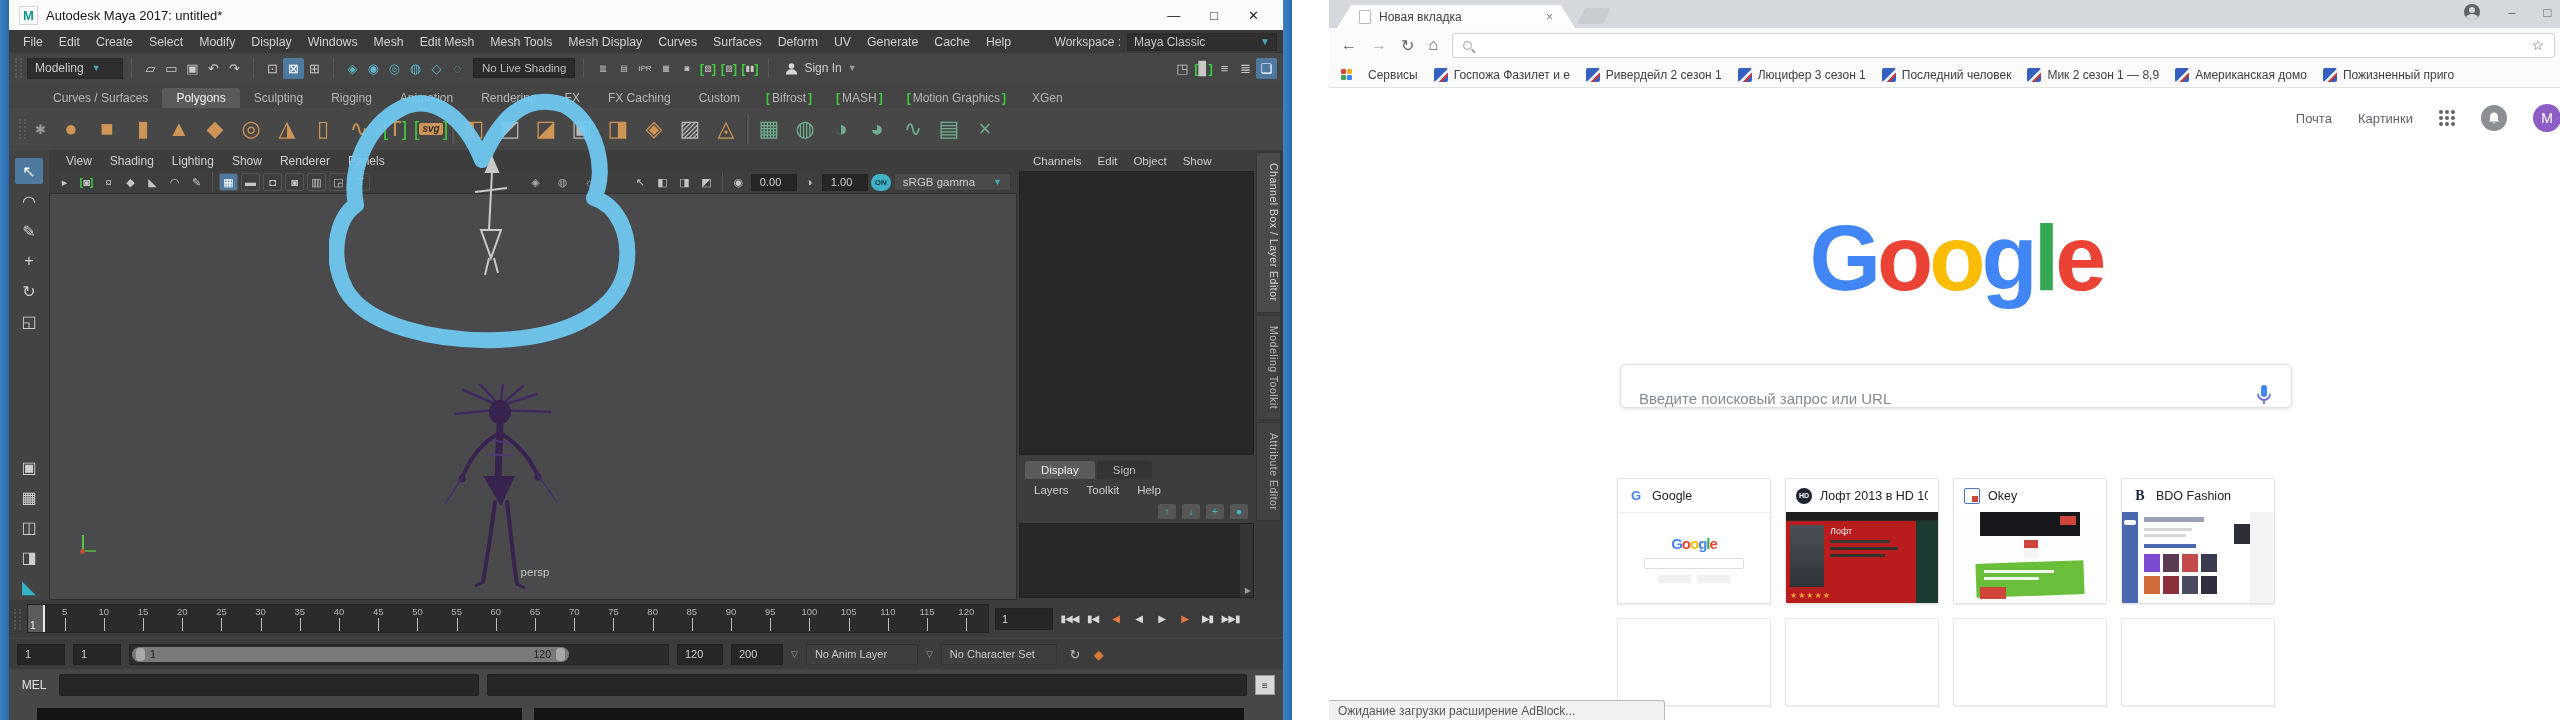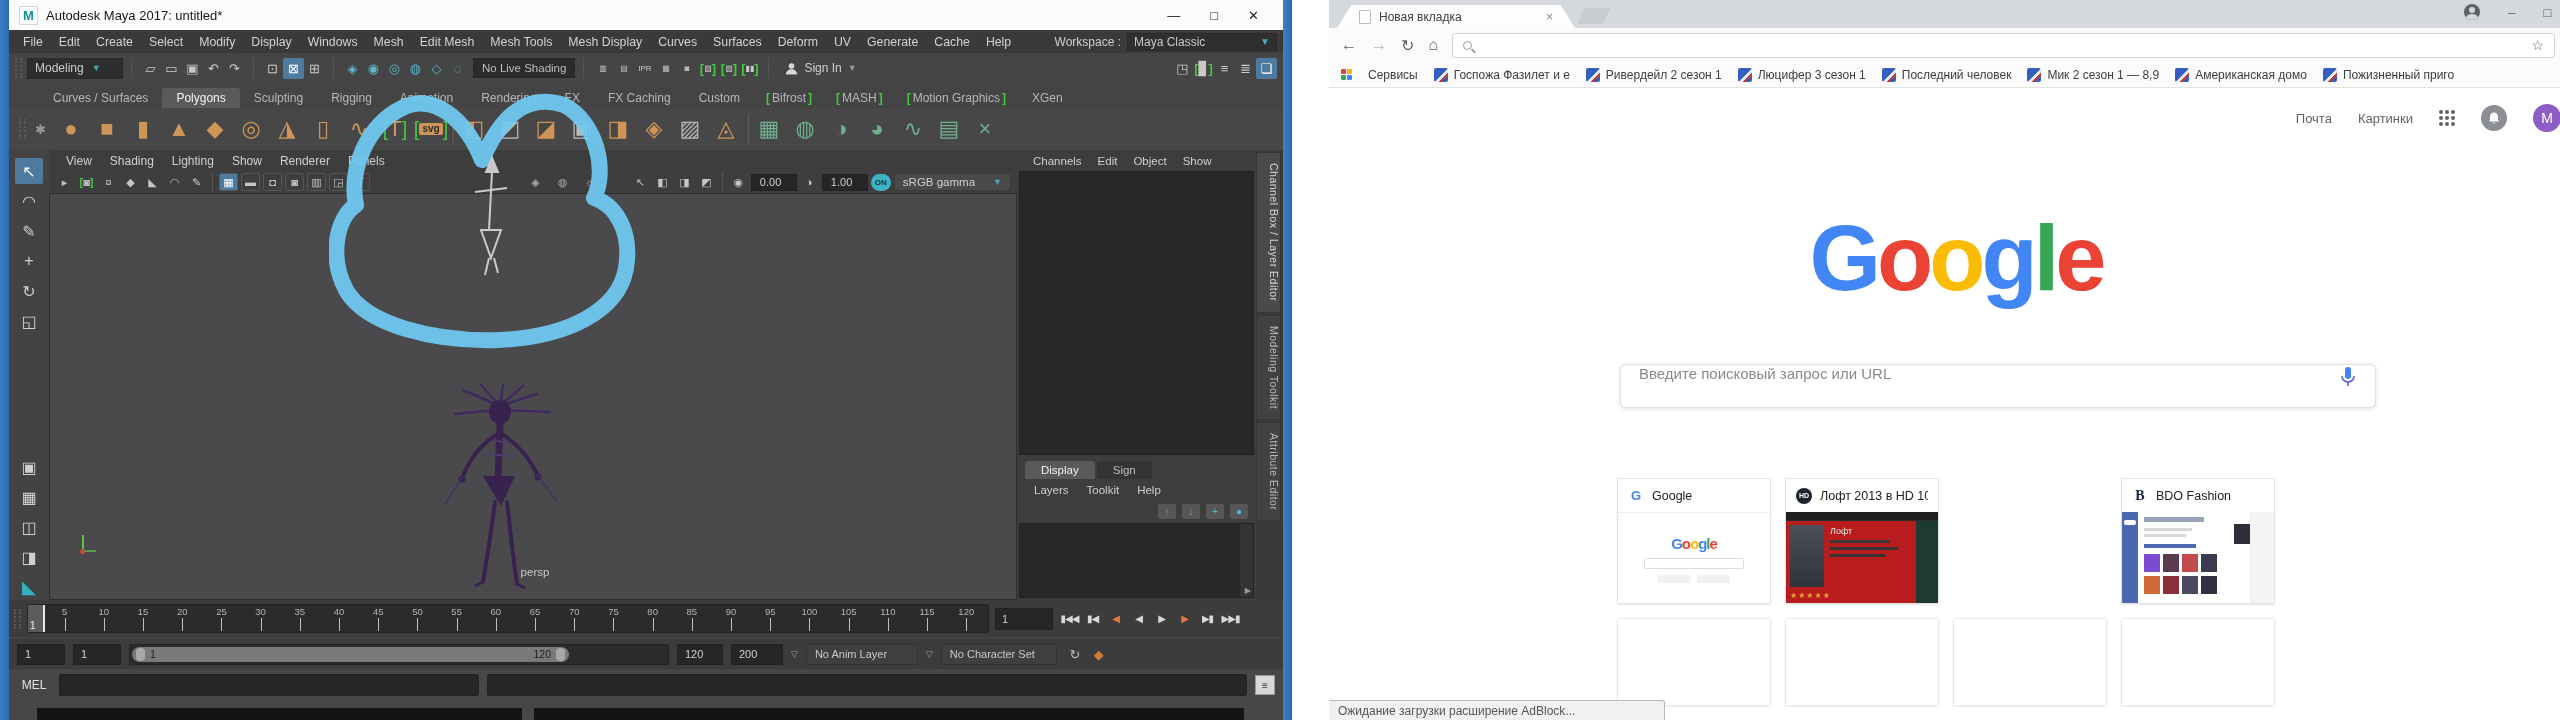--- a/index.html
+++ b/index.html
@@ -151,21 +151,21 @@
   .c-top .lnk{font-size:13px;color:#5f6368}
   .apps9{display:grid;grid-template-columns:repeat(3,4px);grid-gap:2px}
   .apps9 i{width:4px;height:4px;background:#5f6368;border-radius:50%}
   .bell{width:26px;height:26px;border-radius:50%;background:#8b8f94;display:flex;align-items:center;justify-content:center}
   .avatar{width:28px;height:28px;border-radius:50%;background:#8d5cc5;color:#fff;display:flex;align-items:center;justify-content:center;font-size:14px}
   .c-scroll{position:absolute;right:0;top:0;bottom:0;width:15px;background:#f3f3f3}
   .c-scroll .up{position:absolute;top:2px;left:0;right:0;text-align:center;font-size:8px;color:#8a8a8a}
   .c-scroll .thumb{position:absolute;top:16px;left:2px;right:2px;height:140px;background:#c6cacd;border-radius:2px}
   .g-logo{position:absolute;left:0;top:118px;width:1254px;text-align:center;letter-spacing:-4px}
   .g-logo span{font-size:92px;font-weight:600}
-  .sbox{position:absolute;left:291px;top:276px;width:756px;height:44px;background:#fff;border:1px solid #dfe1e5;border-radius:6px;box-shadow:0 1px 4px rgba(32,33,36,.15);display:flex;align-items:flex-start;padding:0 18px;gap:10px}
+  .sbox{position:absolute;left:291px;top:276px;width:672px;height:44px;background:#fff;border:1px solid #dfe1e5;border-radius:6px;box-shadow:0 1px 4px rgba(32,33,36,.15);display:flex;align-items:flex-end;padding:0 18px;gap:10px}
   .sbox input{border:none;outline:none;flex:1;font-size:15px;color:#202124;font-family:"Liberation Sans",sans-serif}
   .sbox input::placeholder{color:#848a90}
   .tile{position:absolute;width:154px;height:126px;background:#fff;border:1px solid #e4e4e4;border-radius:2px;box-shadow:0 1px 2px rgba(0,0,0,.1);overflow:hidden}
   .tile-head{height:33px;display:flex;align-items:center;gap:8px;padding:0 10px;background:#fff}
   .tile-head .tt{font-size:12.5px;color:#212121;white-space:nowrap;overflow:hidden}
   .tile-body{position:absolute;left:0;right:0;top:33px;bottom:0}
   .tfav{width:16px;height:16px;display:flex;align-items:center;justify-content:center;font-weight:bold;flex:0 0 auto}
   .tfav.hd{background:#1d2430;color:#fff;border-radius:50%;font-size:7px}
   .tfav.pg{background:#fff;border:1px solid #4a73c9;border-radius:2px;position:relative}
   .tfav.pg::after{content:"";position:absolute;right:1px;bottom:1px;width:6px;height:6px;background:#d04539}
@@ -482,21 +482,21 @@
             <span class="g" style="color: rgb(207, 149, 87);">∿</span>
             <span class="gbr"></span>
           </span>
           <span class="shicon">
             <span class="gbr">[</span>
             <span class="g" style="color: rgb(207, 149, 87);">T</span>
             <span class="gbr">]</span>
           </span>
           <span class="shicon badge-wrap">
             <span class="gbr">[</span>
-            <span class="g badge" style="color: rgb(45, 45, 45);">svg</span>
+            <span class="g badge" style="color: rgb(45, 45, 45); font-style: italic;">svg</span>
             <span class="gbr">]</span>
           </span>
           <span class="shicon sep">
             <span class="gbr"></span>
             <span class="g"></span>
             <span class="gbr"></span>
           </span>
           <span class="shicon">
             <span class="gbr"></span>
             <span class="g" style="color: rgb(207, 149, 87);">◧</span>
@@ -1140,20 +1140,35 @@
           <div style="position:absolute;left:4px;top:13px;width:34px;height:62px;background:linear-gradient(#4a5056,#30343a)"></div>
           <div style="position:absolute;left:44px;top:14px;color:#e8e8e8;font-size:9px">Лофт</div>
           <div style="position:absolute;left:44px;top:28px;width:60px;height:3px;background:#3a3a3a"></div>
           <div style="position:absolute;left:44px;top:35px;width:68px;height:3px;background:#333"></div>
           <div style="position:absolute;left:44px;top:42px;width:55px;height:3px;background:#333"></div>
           <div style="position:absolute;right:0;top:9px;width:22px;bottom:0;background:#1d3b33"></div>
           <div style="position:absolute;left:4px;bottom:3px;color:#e8a33d;font-size:8px;letter-spacing:1px">★★★★★</div>
         </div>
       </div>
 
+      <div class="tile" style="left:624px;top:390px">
+        <div class="tile-head">
+          <span class="tfav pg"></span>
+          <span class="tt">Okey</span>
+        </div>
+        <div class="tile-body" style="background:#fdfdfd">
+          <div style="position:absolute;left:26px;right:26px;top:0;height:24px;background:#17181c"></div>
+          <div style="position:absolute;right:30px;top:4px;width:16px;height:9px;background:#d04539"></div>
+          <div style="position:absolute;left:70px;top:28px;width:14px;height:18px;background:linear-gradient(#d04539 45%,#f4f4f4 45%)"></div>
+          <div style="position:absolute;left:22px;right:22px;top:50px;height:34px;background:#6abf3a;transform:rotate(-2deg)"></div>
+          <div style="position:absolute;left:30px;top:58px;width:70px;height:3px;background:#fff;opacity:.9"></div>
+          <div style="position:absolute;left:30px;top:65px;width:55px;height:3px;background:#fff;opacity:.9"></div>
+          <div style="position:absolute;left:26px;bottom:4px;width:26px;height:12px;background:#d04539"></div>
+        </div>
+      </div>
 
       <div class="tile" style="left:792px;top:390px">
         <div class="tile-head">
           <span class="tfav" style="color:#1a2440;font-size:14px;font-family:'Liberation Serif',serif">B</span>
           <span class="tt">BDO Fashion</span>
         </div>
         <div class="tile-body" style="background:#fff">
           <div style="position:absolute;left:0;top:0;bottom:0;width:16px;background:#4a67b0"></div>
           <div style="position:absolute;left:2px;top:8px;width:12px;height:5px;background:#fff;border-radius:2px"></div>
           <div style="position:absolute;left:22px;top:5px;width:60px;height:5px;background:#9aa2b8"></div>

